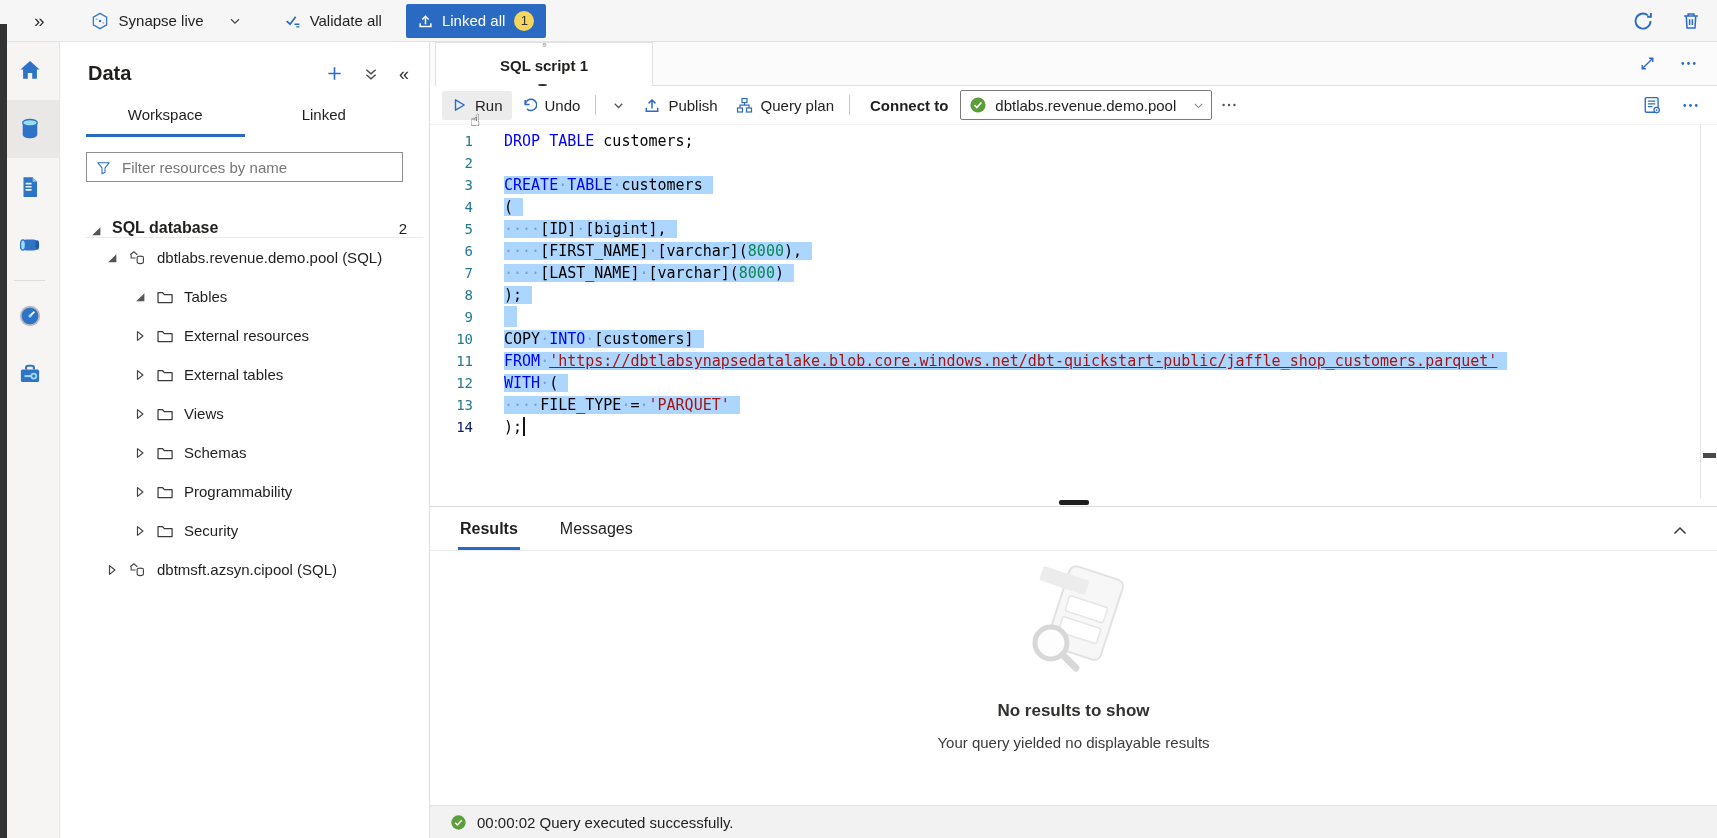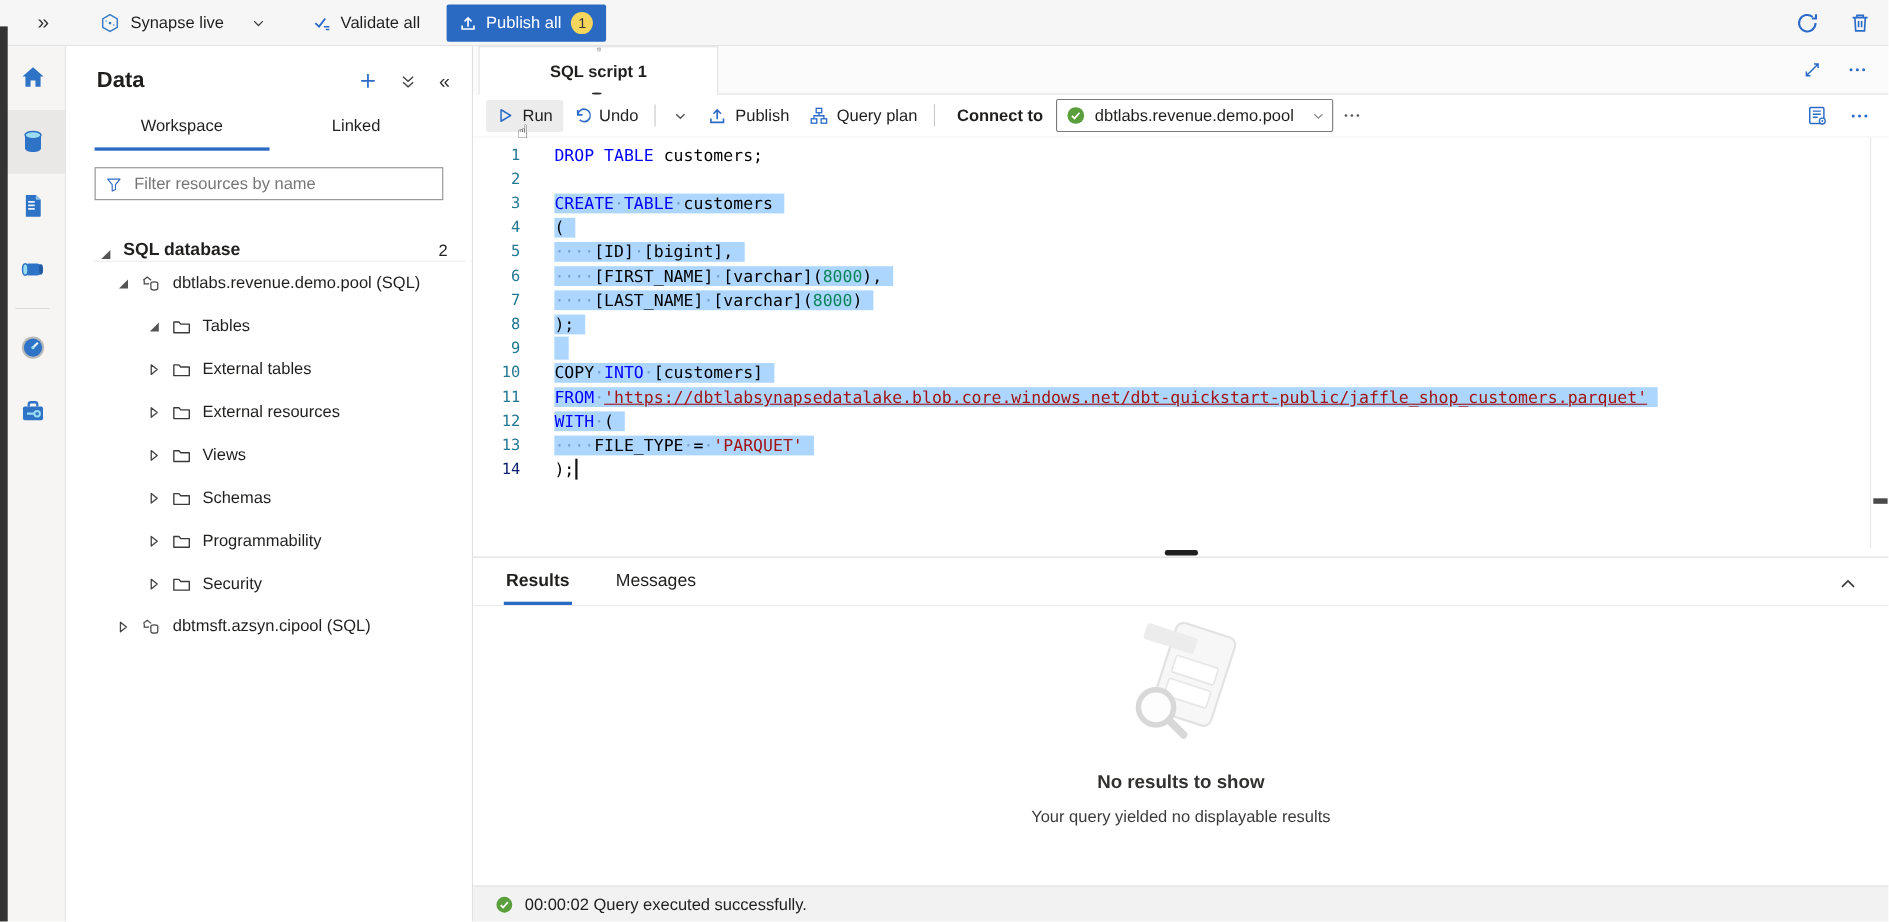--- a/index.html
+++ b/index.html
@@ -143,21 +143,21 @@
         <path d="M9.8 11.5h4.7M11.5 14h3" stroke="#2b6bc8" stroke-width="1.3"></path>
       </svg>
       <span>Validate all</span>
     </div>
 
     <button class="pubbtn">
       <svg width="15" height="15" viewBox="0 0 14 14">
         <path d="M7 10.5V3M4 6l3-3 3 3" fill="none" stroke="#fff" stroke-width="1.4"></path>
         <path d="M2 9.5v3h10v-3" fill="none" stroke="#fff" stroke-width="1.4"></path>
       </svg>
-      <span>Publish all</span>
+      <span>Linked all</span>
       <span class="badge">1</span>
     </button>
 
     <div class="topbar-right">
       <svg width="20" height="20" viewBox="0 0 16 16">
         <path d="M14 8A6 6 0 1 1 11.9 3.5" fill="none" stroke="#2b6bc8" stroke-width="1.5"></path>
         <path d="M14.3 1.6v3h-3" fill="none" stroke="#2b6bc8" stroke-width="1.5"></path>
       </svg>
       <svg width="20" height="20" viewBox="0 0 16 16">
         <path d="M2.5 4h11M5.7 4V2.4h4.6V4M4.2 4l.6 9.6h6.4L11.8 4M6.9 6.5v4.6M9.1 6.5v4.6" fill="none" stroke="#2b6bc8" stroke-width="1.2"></path>
@@ -268,30 +268,30 @@
             </svg>
             <span class="tlabel">Tables</span>
           </div>
           <div class="trow" style="padding-left: 74px;">
             <svg width="12" height="12" viewBox="0 0 11 11">
               <path d="M3.2 1.5l5 4-5 4z" fill="none" stroke="#444" stroke-width="1.1" stroke-linejoin="round"></path>
             </svg>
             <svg width="18" height="18" viewBox="0 0 16 16">
               <path d="M1.8 4.2h4.1l1.5 1.7h6.9v7H1.8z" fill="none" stroke="#3b3a39" stroke-width="1.1" stroke-linejoin="round"></path>
             </svg>
+            <span class="tlabel">External resources</span>
+          </div>
+          <div class="trow" style="padding-left: 74px;">
+            <svg width="12" height="12" viewBox="0 0 11 11">
+              <path d="M3.2 1.5l5 4-5 4z" fill="none" stroke="#444" stroke-width="1.1" stroke-linejoin="round"></path>
+            </svg>
+            <svg width="18" height="18" viewBox="0 0 16 16">
+              <path d="M1.8 4.2h4.1l1.5 1.7h6.9v7H1.8z" fill="none" stroke="#3b3a39" stroke-width="1.1" stroke-linejoin="round"></path>
+            </svg>
             <span class="tlabel">External tables</span>
-          </div>
-          <div class="trow" style="padding-left: 74px;">
-            <svg width="12" height="12" viewBox="0 0 11 11">
-              <path d="M3.2 1.5l5 4-5 4z" fill="none" stroke="#444" stroke-width="1.1" stroke-linejoin="round"></path>
-            </svg>
-            <svg width="18" height="18" viewBox="0 0 16 16">
-              <path d="M1.8 4.2h4.1l1.5 1.7h6.9v7H1.8z" fill="none" stroke="#3b3a39" stroke-width="1.1" stroke-linejoin="round"></path>
-            </svg>
-            <span class="tlabel">External resources</span>
           </div>
           <div class="trow" style="padding-left: 74px;">
             <svg width="12" height="12" viewBox="0 0 11 11">
               <path d="M3.2 1.5l5 4-5 4z" fill="none" stroke="#444" stroke-width="1.1" stroke-linejoin="round"></path>
             </svg>
             <svg width="18" height="18" viewBox="0 0 16 16">
               <path d="M1.8 4.2h4.1l1.5 1.7h6.9v7H1.8z" fill="none" stroke="#3b3a39" stroke-width="1.1" stroke-linejoin="round"></path>
             </svg>
             <span class="tlabel">Views</span>
           </div>

